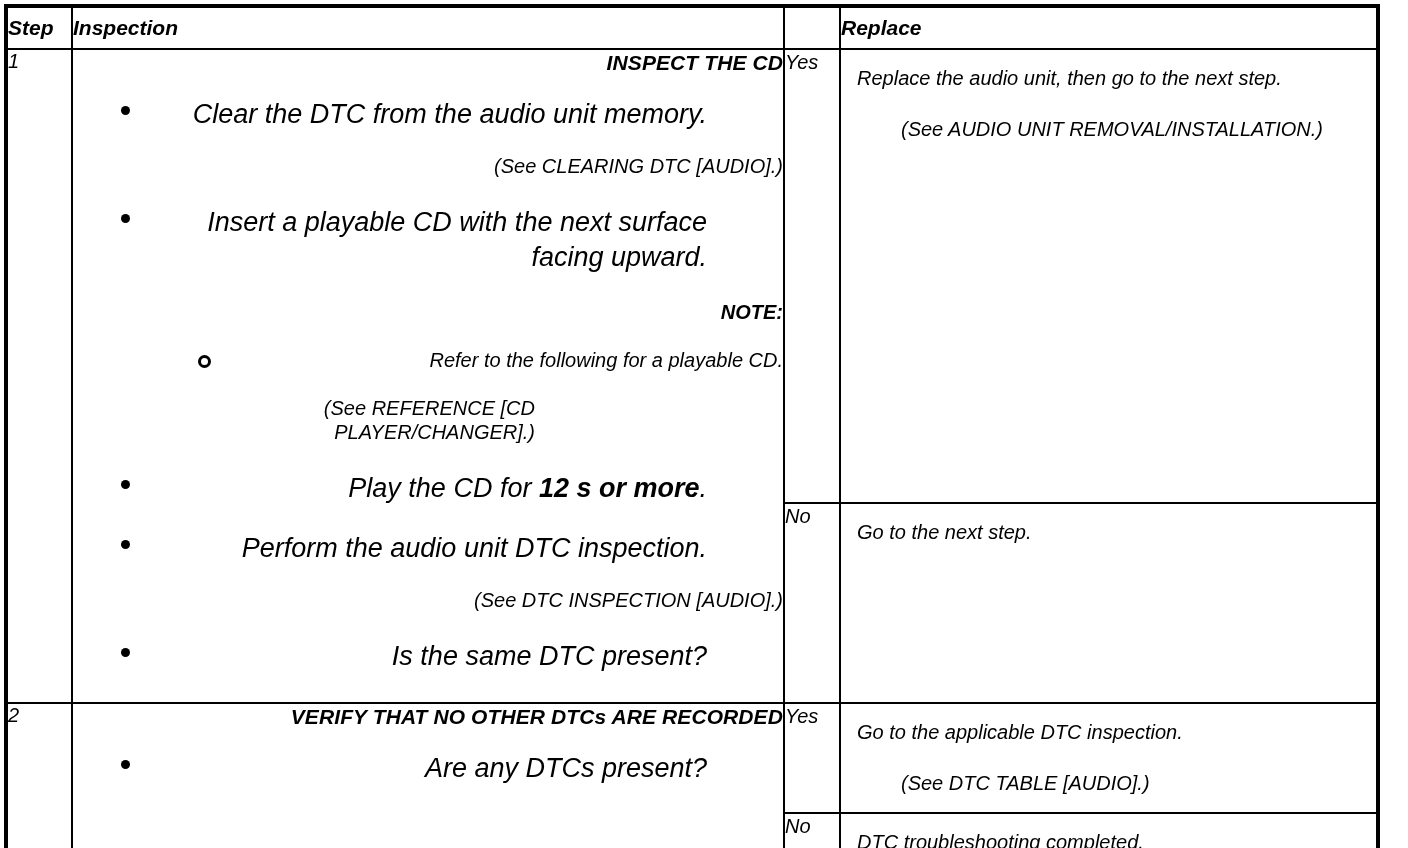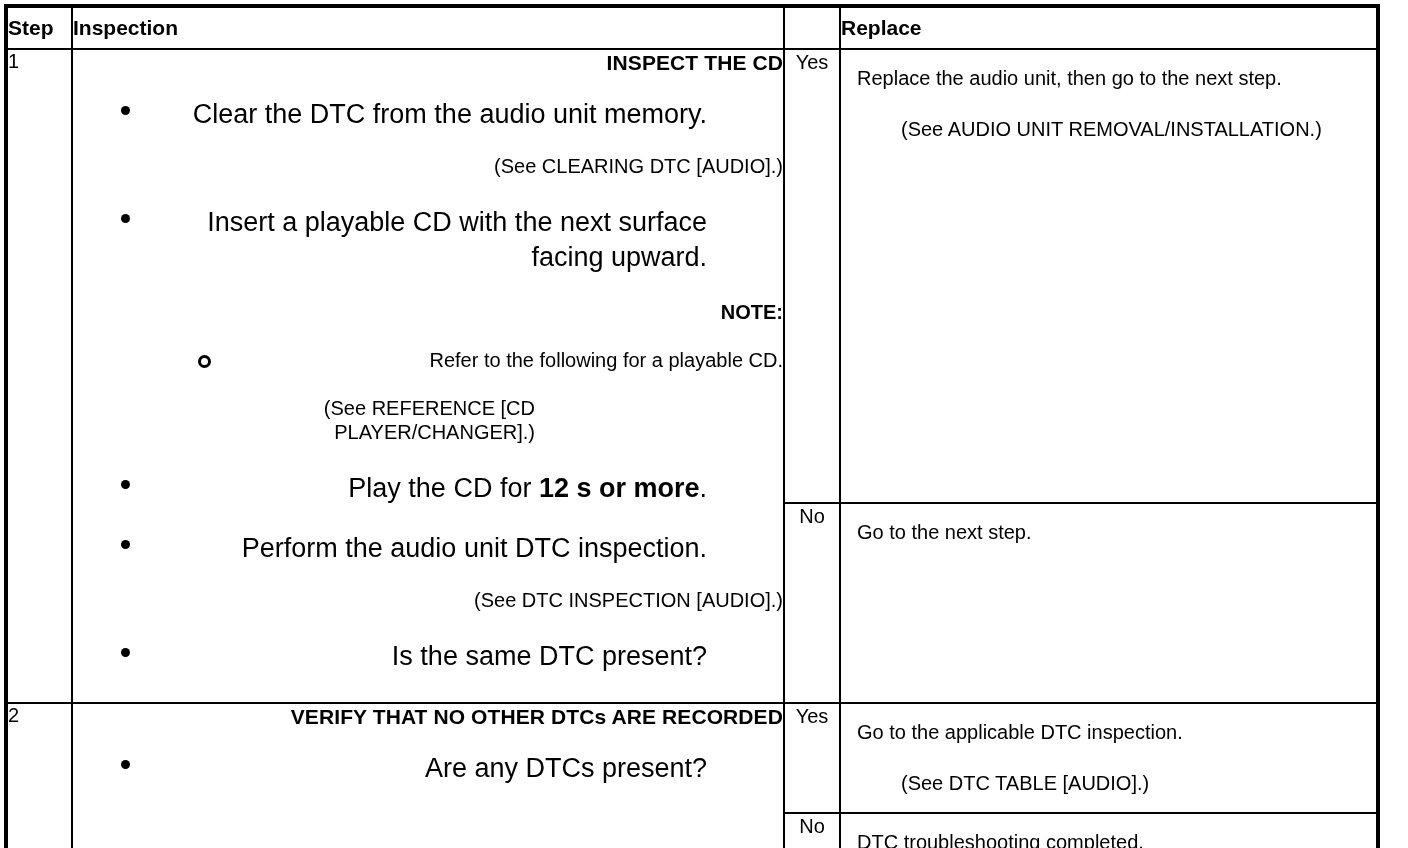--- a/index.html
+++ b/index.html
@@ -13,20 +13,21 @@
     font-family: "Liberation Sans", sans-serif;
     color: #000000;
     overflow: hidden;
   }
 
   .sheet {
     position: relative;
     width: 1284px;
     height: 848px;
     background: #ffffff;
+    font-style: italic;
   }
 
   table.ts {
     position: absolute;
     left: 4px;
     top: 4px;
     width: 1376px;
     border-collapse: collapse;
     table-layout: fixed;
     background: #fff;
@@ -71,21 +72,20 @@
     font-size: 20px;
     padding: 10px 8px 10px 10px;
     line-height: 1.2;
     text-align: right;
   }
   .cell-yn {
     font-size: 20px;
     padding: 10px 0 0 5px;
     line-height: 1.2;
     white-space: nowrap;
-    text-align: center;
   }
   .cell-act {
     font-size: 20px;
     padding: 10px 6px 10px 8px;
     line-height: 1.2;
   }
 
   
   .insp-title {
     font-weight: bold;

